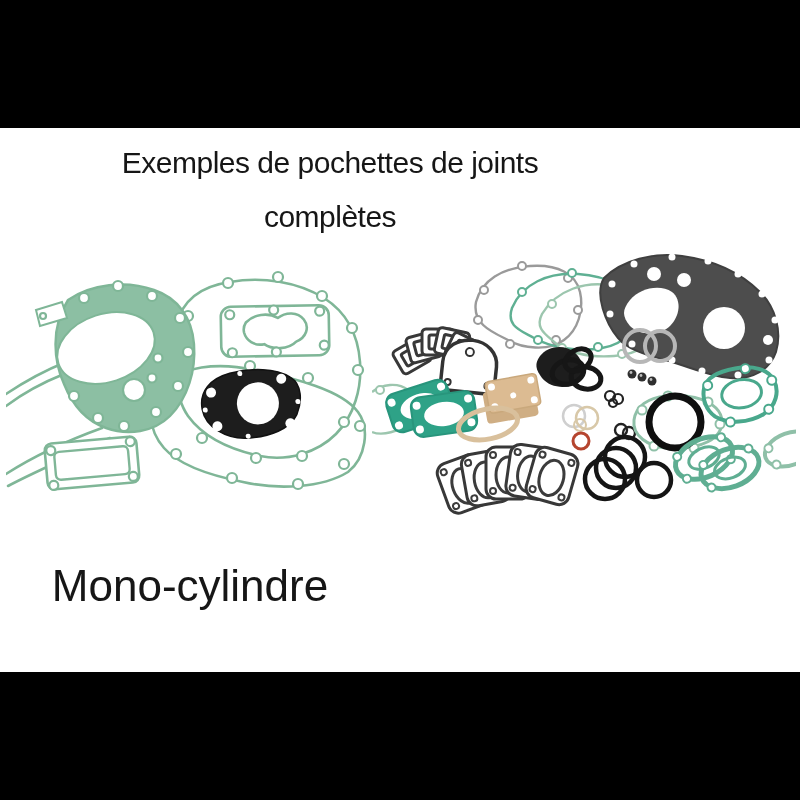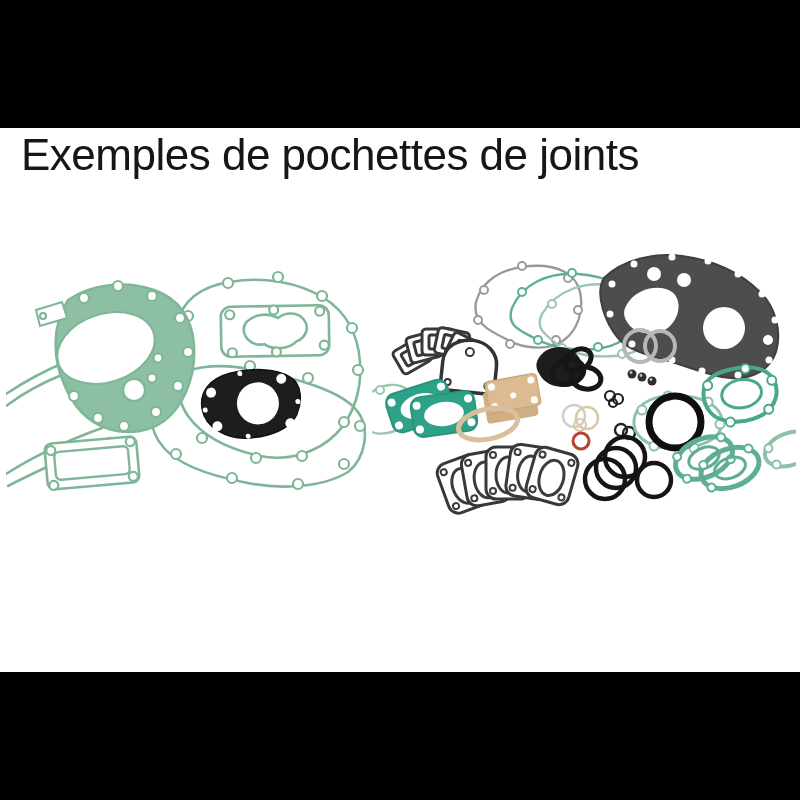--- a/index.html
+++ b/index.html
@@ -1,20 +1,20 @@
 <!DOCTYPE html>
 <html><head>
 <meta charset="utf-8">
 <style>
   html,body{margin:0;padding:0;}
   body{width:800px;height:800px;background:#000;position:relative;overflow:hidden;
        font-family:"Liberation Sans", sans-serif;}
   .canvas{position:absolute;left:0;top:128px;width:800px;height:544px;background:#fff;}
-  .title{position:absolute;left:0;top:0;width:660px;text-align:center;
-         color:#161616;font-size:44px;line-height:54px;letter-spacing:-0.5px;}
+  .title{position:absolute;left:0;top:8px;width:660px;text-align:center;
+         color:#161616;font-size:30px;line-height:54px;letter-spacing:-0.5px;}
   .caption{position:absolute;top:432px;text-align:center;color:#161616;
            font-size:44px;line-height:52px;}
   .caption.left{left:0;width:380px;}
   .caption.right{left:380px;width:420px;}
   .photo{position:absolute;}
   .photo.mono{left:6px;top:138px;}
   .photo.multi{left:372px;top:116px;}
   
   .sg{stroke:#7fb697;fill:none;stroke-width:2.6;stroke-linejoin:round;stroke-linecap:round;}
   .sgh{fill:#fff;stroke:#7fb697;stroke-width:2.2;}
@@ -27,20 +27,21 @@
   .dkline{stroke:#383838;fill:#fff;stroke-width:3;stroke-linejoin:round;}
   .blkring{stroke:#151515;fill:none;}
 </style>
 </head>
 <body>
 
 <div class="canvas">
 
   <div class="title">
     <div>Exemples de pochettes de joints</div>
+    <div>complètes</div>
   </div>
 
   <svg class="photo mono" width="366" height="278" viewBox="0 0 366 278">
 
     <g>
       <path class="sg" d="M60,96 C40,104 18,116 0,128"></path>
       <path class="sg" d="M58,108 C38,116 16,128 0,140"></path>
       <path class="sg" d="M96,162 C60,175 25,192 0,208"></path>
       <path class="sg" d="M104,172 C70,188 30,205 2,220"></path>
     </g>
@@ -382,17 +383,18 @@
           <rect class="dkline" x="-22" y="-26" width="44" height="52" rx="10" stroke-width="3.5"></rect>
           <ellipse cx="0" cy="2" rx="12" ry="18" fill="#fff" stroke="#3c3c3c" stroke-width="3"></ellipse>
           <circle cx="-15" cy="-18" r="3" fill="#fff" stroke="#3c3c3c" stroke-width="2"></circle>
           <circle cx="15" cy="-18" r="3" fill="#fff" stroke="#3c3c3c" stroke-width="2"></circle>
           <circle cx="-15" cy="18" r="3" fill="#fff" stroke="#3c3c3c" stroke-width="2"></circle>
           <circle cx="15" cy="18" r="3" fill="#fff" stroke="#3c3c3c" stroke-width="2"></circle>
         </g>
     </g>
   </svg>
 
+  <div class="caption left">Mono-cylindre</div>
 
 </div>
 
 <div style="position:absolute;left:0;top:0;width:800px;height:128px;background:#000;"></div>
 <div style="position:absolute;left:0;top:672px;width:800px;height:128px;background:#000;"></div>
 
 </body></html>

